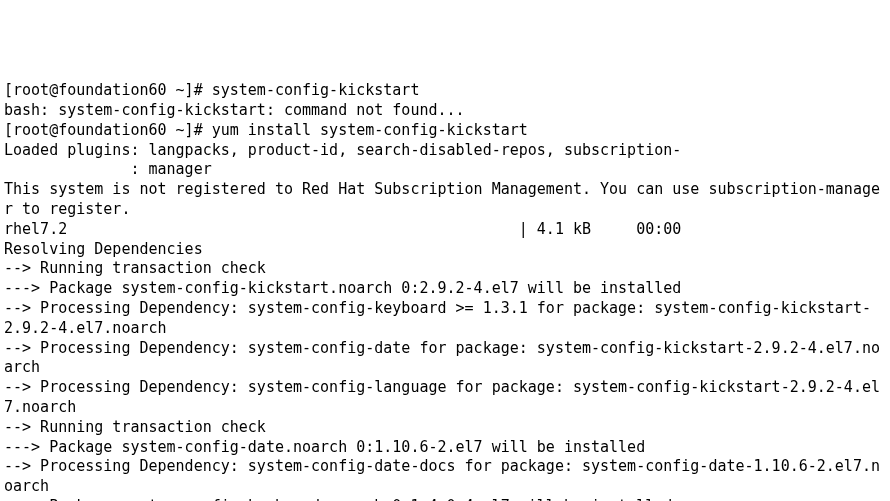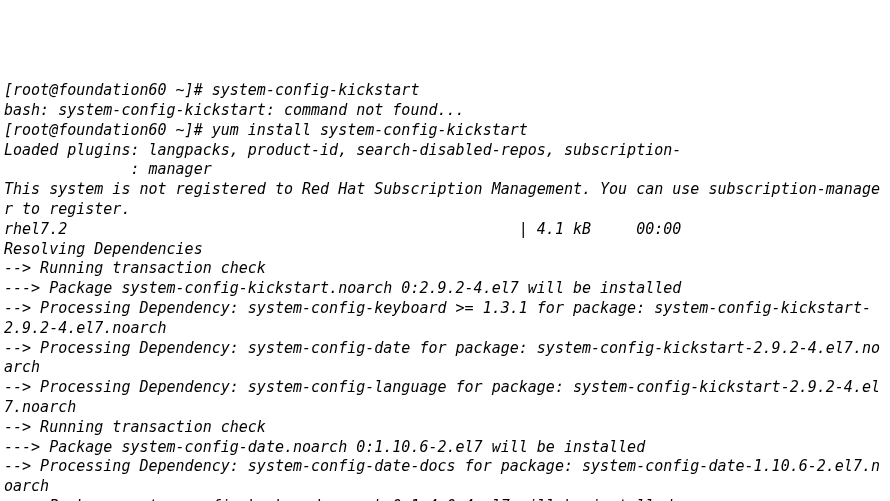--- a/index.html
+++ b/index.html
@@ -8,21 +8,20 @@
       background: #ffffff;
       font-family: "DejaVu Sans Mono", "Liberation Mono", monospace;
       font-size: 15px;
       line-height: 1.32;
       color: #000000;
       white-space: pre-wrap;
       word-break: break-all;
     }
     .line {
       display: block;
-      font-style: italic;
     }
   </style>
 </head>
 <body>
 
 
 
 <div><span class="line">[root@foundation60 ~]# system-config-kickstart</span><span class="line">bash: system-config-kickstart: command not found...</span><span class="line">[root@foundation60 ~]# yum install system-config-kickstart</span><span class="line">Loaded plugins: langpacks, product-id, search-disabled-repos, subscription-</span><span class="line">              : manager</span><span class="line">This system is not registered to Red Hat Subscription Management. You can use subscription-manager to register.</span><span class="line">rhel7.2                                                  | 4.1 kB     00:00</span><span class="line">Resolving Dependencies</span><span class="line">--&gt; Running transaction check</span><span class="line">---&gt; Package system-config-kickstart.noarch 0:2.9.2-4.el7 will be installed</span><span class="line">--&gt; Processing Dependency: system-config-keyboard &gt;= 1.3.1 for package: system-config-kickstart-2.9.2-4.el7.noarch</span><span class="line">--&gt; Processing Dependency: system-config-date for package: system-config-kickstart-2.9.2-4.el7.noarch</span><span class="line">--&gt; Processing Dependency: system-config-language for package: system-config-kickstart-2.9.2-4.el7.noarch</span><span class="line">--&gt; Running transaction check</span><span class="line">---&gt; Package system-config-date.noarch 0:1.10.6-2.el7 will be installed</span><span class="line">--&gt; Processing Dependency: system-config-date-docs for package: system-config-date-1.10.6-2.el7.noarch</span><span class="line">---&gt; Package system-config-keyboard.noarch 0:1.4.0-4.el7 will be installed</span></div>
 
 

